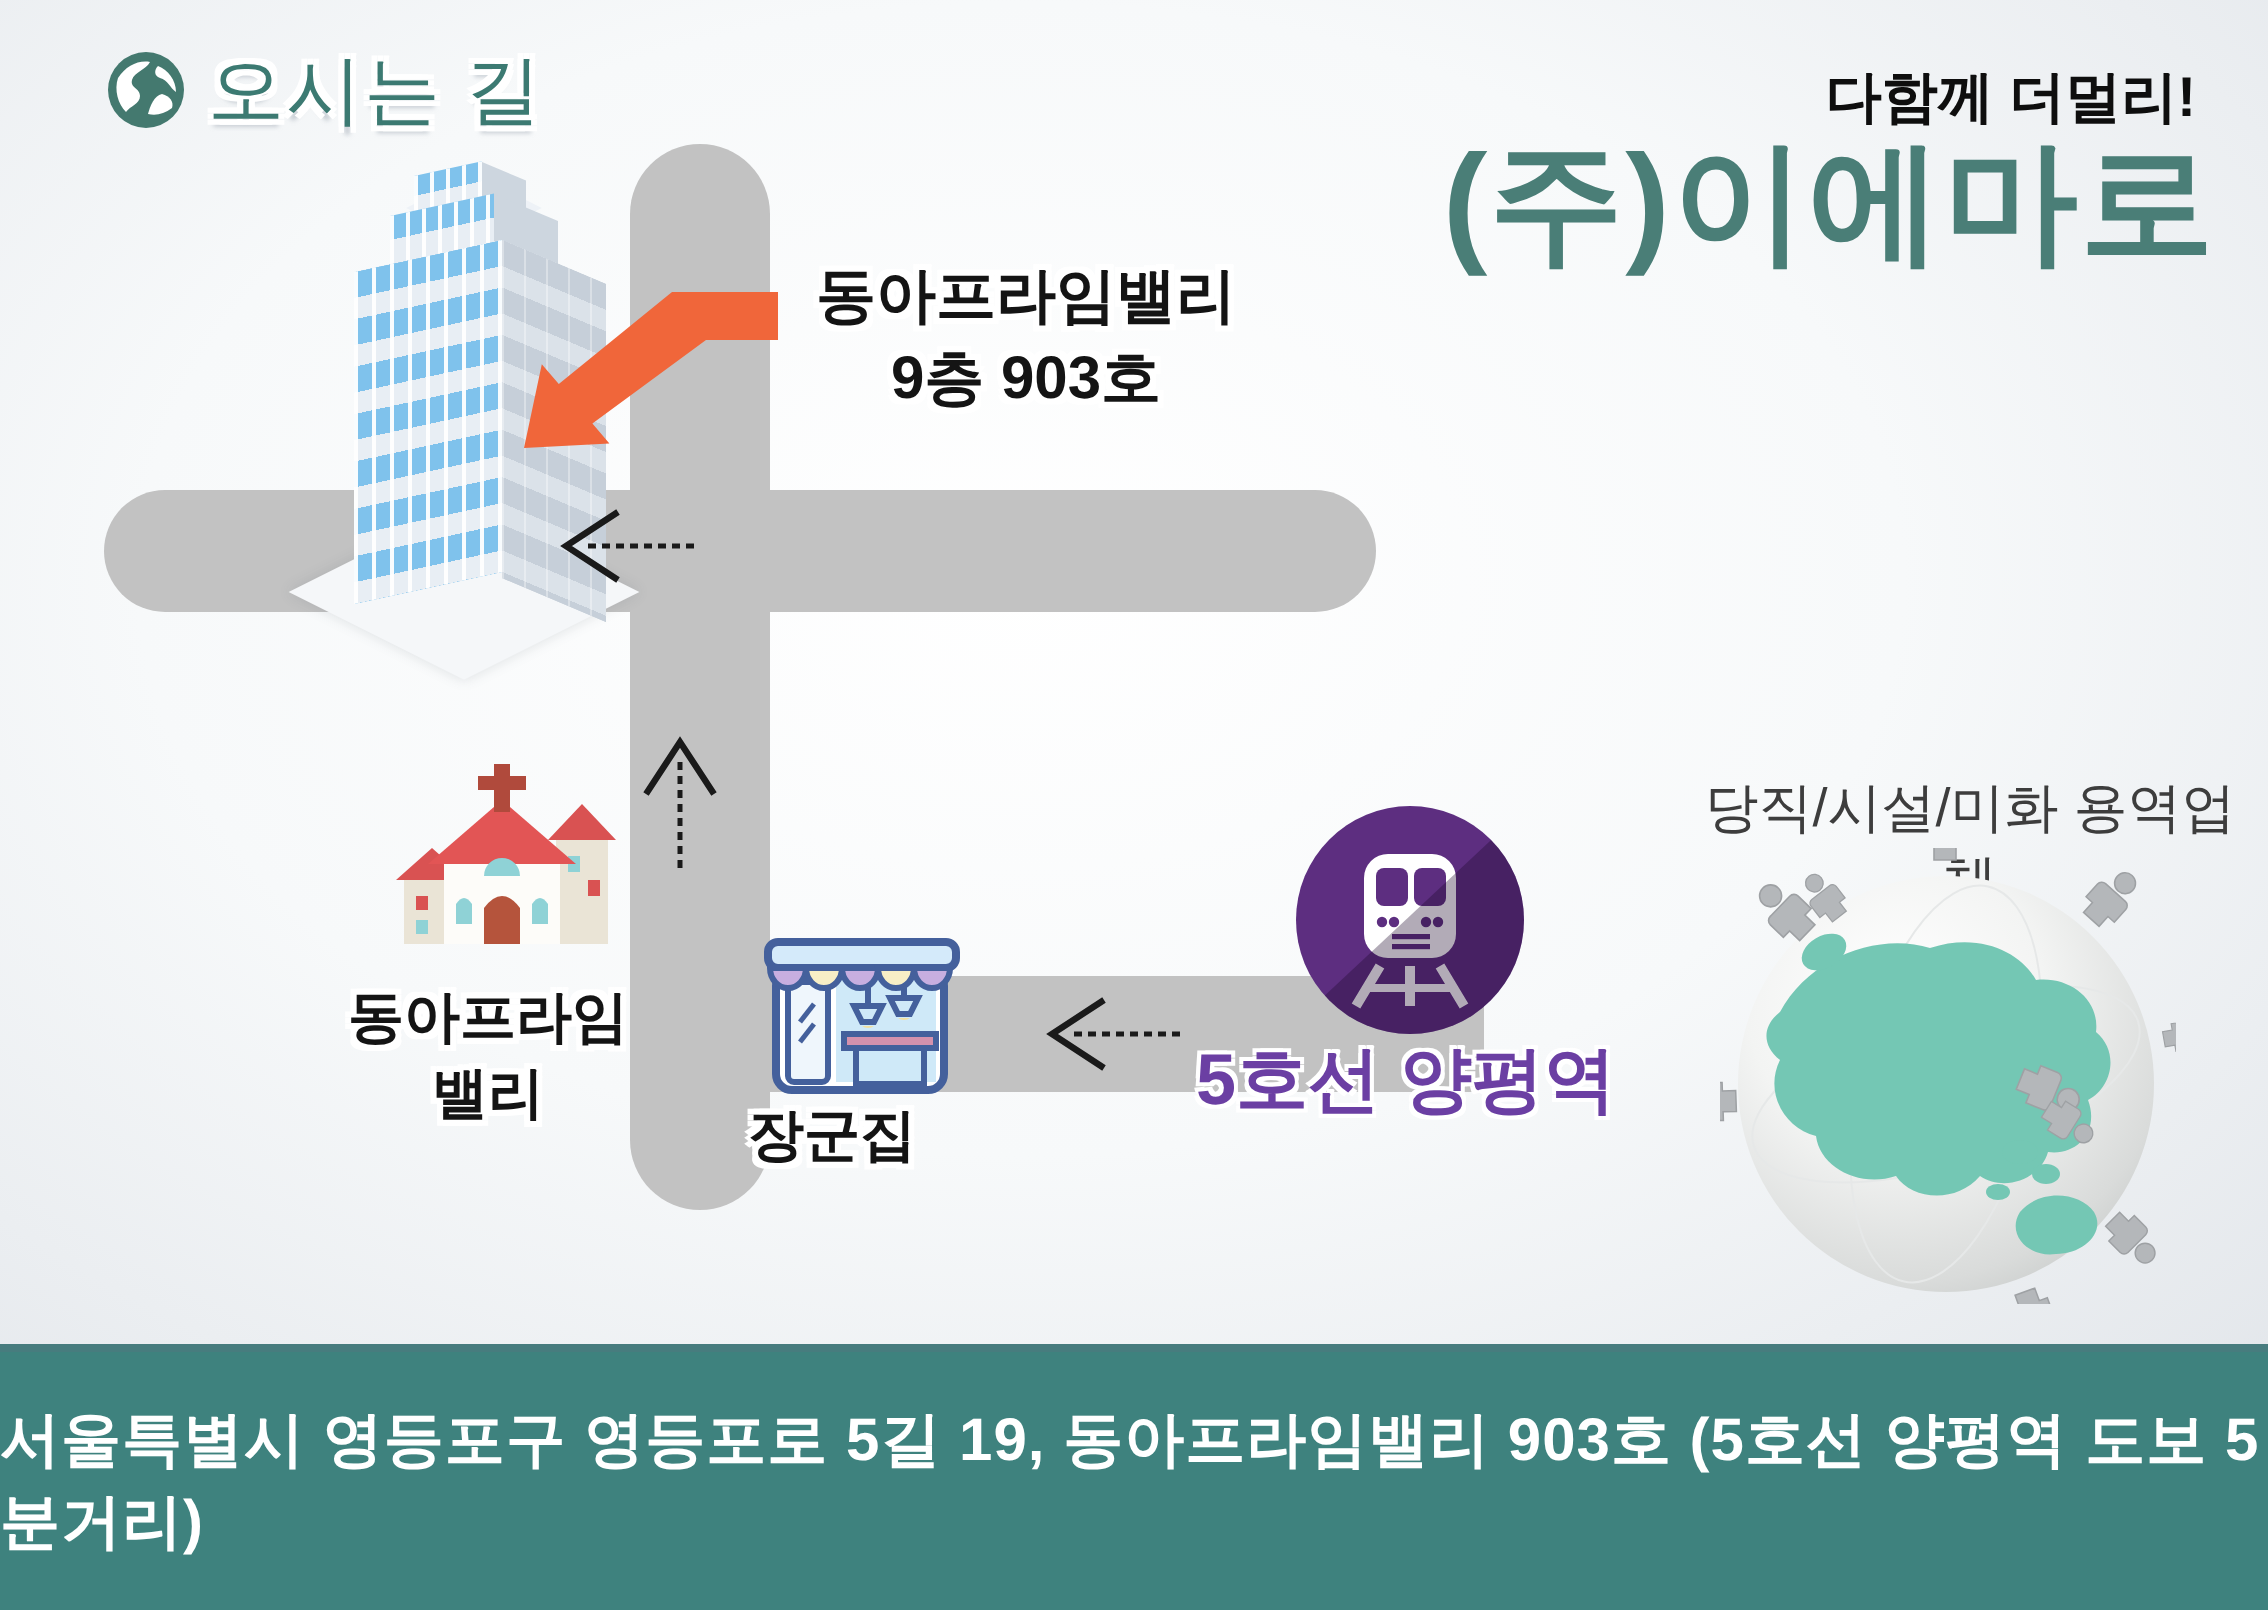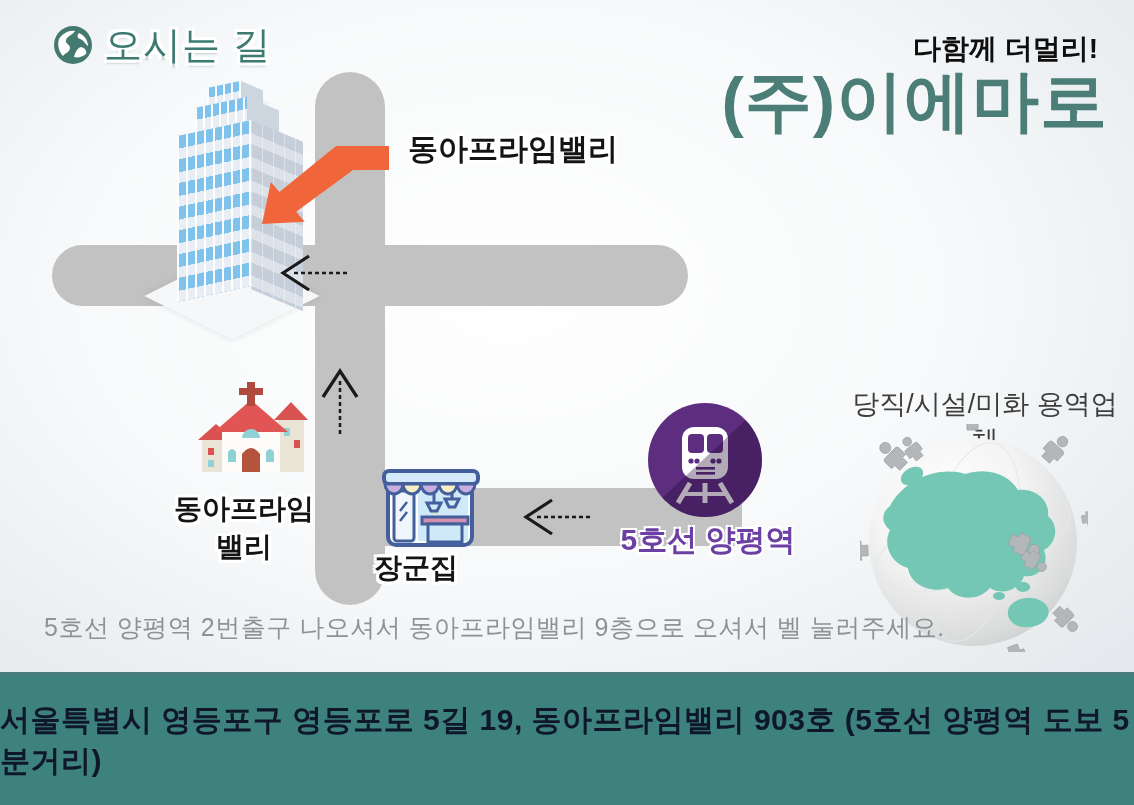--- a/index.html
+++ b/index.html
@@ -18,21 +18,21 @@
   .title{position:absolute;left:104px;top:20px;font-size:38px;font-weight:400;color:#3c7a72;letter-spacing:1px;
     text-shadow:-3px -3px 0 #fff,3px -3px 0 #fff,-3px 3px 0 #fff,3px 3px 0 #fff,-3px 0 0 #fff,3px 0 0 #fff,0 -3px 0 #fff,0 4px 2px rgba(160,170,180,.55);}
   .slogan{position:absolute;right:36px;top:30px;font-size:28px;font-weight:700;color:#0e0e0e;}
   .company{position:absolute;right:26px;top:56px;font-size:67px;font-weight:800;color:#4a7e77;letter-spacing:1px;margin-left:32px;}
   
   .olabel{color:#141414;font-weight:800;
     text-shadow:-3px -3px 0 #fff,3px -3px 0 #fff,-3px 3px 0 #fff,3px 3px 0 #fff,-3px 0 0 #fff,3px 0 0 #fff,0 -3px 0 #fff,0 3px 0 #fff;}
   .bldg-label{position:absolute;left:382px;top:128px;width:262px;text-align:center;font-size:30px;line-height:41px;}
   .church-label{position:absolute;left:166px;top:490px;width:156px;text-align:center;font-size:28px;}
   .store-label{position:absolute;left:374px;top:549px;width:110px;text-align:left;font-size:28px;}
-  .subway-label{position:absolute;left:598px;top:518px;width:220px;text-align:center;font-size:30px;line-height:43px;font-weight:800;color:#6b3fa3;
+  .subway-label{position:absolute;left:598px;top:518px;width:220px;font-size:36px;line-height:43px;font-weight:800;color:#6b3fa3;
     text-shadow:-2px -2px 0 #fff,2px -2px 0 #fff,-2px 2px 0 #fff,2px 2px 0 #fff;}
   
   .bldg{position:absolute;left:155px;top:84px;width:170px;height:245px;}
   .bldg div{position:absolute;}
   .b-base{left:15px;top:150px;width:124px;height:124px;background:#f5f7f9;transform:scaleY(.5) rotate(45deg);box-shadow:0 0 8px rgba(90,100,110,.18);}
   .b-p1t{left:58px;top:-4px;width:48px;height:48px;background:#eef2f7;transform:scaleY(.5) rotate(45deg);}
   .b-p2l{left:52px;top:4px;width:34px;height:26px;transform:skewY(-12.2deg);transform-origin:0 0;
     background-image:repeating-linear-gradient(90deg,rgba(255,255,255,.95) 0 2px,rgba(255,255,255,0) 2px 8px),linear-gradient(180deg,#7fc2ec 0 10px,#e8eef4 10px);}
   .b-p2r{left:86px;top:-3px;width:22px;height:26px;transform:skewY(22.9deg);transform-origin:0 0;background:#cdd6df;}
   .b-p1l{left:40px;top:24px;width:52px;height:30px;transform:skewY(-12.2deg);transform-origin:0 0;
@@ -43,21 +43,21 @@
   .b-right{left:96px;top:36px;width:52px;height:169px;transform:skewY(22.9deg);transform-origin:0 0;background-color:#c6cfd9;
     background-image:repeating-linear-gradient(90deg,rgba(255,255,255,.35) 0 1px,rgba(255,255,255,0) 1px 11px),repeating-linear-gradient(180deg,#c6cfd9 0 13px,#dbe2e9 13px 23.7px);}
   
   .abs{position:absolute;}
   
   .services{position:absolute;left:842px;top:386px;width:286px;text-align:center;font-size:27px;color:#3d3d3d;}
   
   .note{position:absolute;left:44px;top:611px;font-size:25px;color:#8d9297;letter-spacing:.5px;}
   .addr-bar{position:absolute;left:0;bottom:0;width:1134px;height:133px;background:#3e827e;display:flex;align-items:center;justify-content:center;
     border-top:4px solid rgba(90,115,125,.35);box-sizing:border-box;}
-  .addr{color:#0f172a;font-size:30px;font-weight:700;letter-spacing:.5px;}
+  .addr{color:#ffffff;font-size:30px;font-weight:700;letter-spacing:.5px;}
 </style>
 </head>
 <body>
 
 <div class="stage">
 
   <div class="road road-v"></div>
   <div class="road road-h"></div>
   <div class="road road-l"></div>
 
@@ -82,20 +82,21 @@
     <div class="b-left"></div>
     <div class="b-right"></div>
   </div>
 
   <svg class="abs" style="left:256px;top:140px" width="140" height="92" viewBox="0 0 140 92">
     <path d="M133,6 L80,6 L23.4,52 L14.9,42.1 L6,84 L48.7,81.7 L40.2,71.8 L97,30 L133,30 Z" fill="#f0663a"></path>
   </svg>
 
   <div class="bldg-label olabel">
     <div>동아프라임밸리</div>
+    <div>9층 903호</div>
   </div>
 
   <svg class="abs" style="left:275px;top:252px" width="76" height="42" viewBox="0 0 76 42">
     <line x1="72" y1="21" x2="16" y2="21" stroke="#1a1a1a" stroke-width="2.5" stroke-dasharray="4 3"></line>
     <path d="M34,4 L8,21 L34,38" fill="none" stroke="#1a1a1a" stroke-width="3.2"></path>
   </svg>
   <svg class="abs" style="left:318px;top:366px" width="44" height="72" viewBox="0 0 44 72">
     <line x1="22" y1="68" x2="22" y2="12" stroke="#1a1a1a" stroke-width="2.5" stroke-dasharray="4 3"></line>
     <path d="M5,31 L22,5 L39,31" fill="none" stroke="#1a1a1a" stroke-width="3.2"></path>
   </svg>
@@ -203,18 +204,17 @@
     <use href="#pp" transform="translate(222,96) rotate(80) scale(0.7)"></use>
     <use href="#pp" transform="translate(196,186) rotate(135) scale(0.9)"></use>
     <use href="#pp" transform="translate(152,222) rotate(160) scale(0.95)"></use>
     <use href="#pp" transform="translate(44,42) rotate(-46)"></use>
     <use href="#pp" transform="translate(60,34) rotate(-38) scale(0.8)"></use>
     <use href="#pp" transform="translate(8,126) rotate(-92) scale(0.95)"></use>
     <use href="#pp" transform="translate(150,116) rotate(112)"></use>
     <use href="#pp" transform="translate(163,131) rotate(122) scale(0.85)"></use>
   </svg>
 
-  <div class="note">5호선 양평역 2번출구 나오셔서 동아프라임밸리 9층으로 오셔서 벨 눌러주세요.</div>
   <div class="addr-bar">
     <div class="addr">서울특별시 영등포구 영등포로 5길 19, 동아프라임밸리 903호 (5호선 양평역 도보 5분거리)</div>
   </div>
 
 </div>
 
 </body></html>

